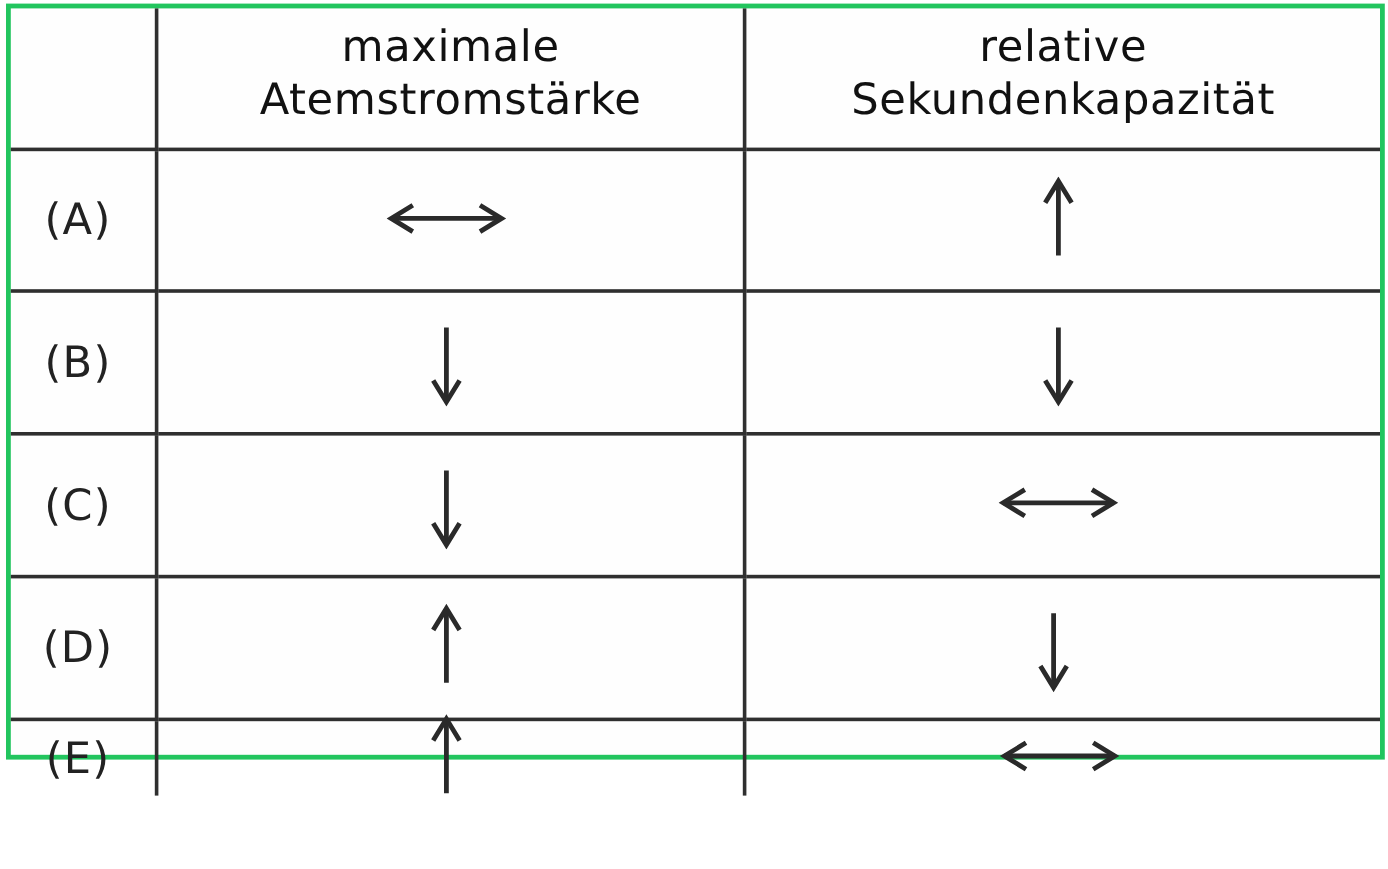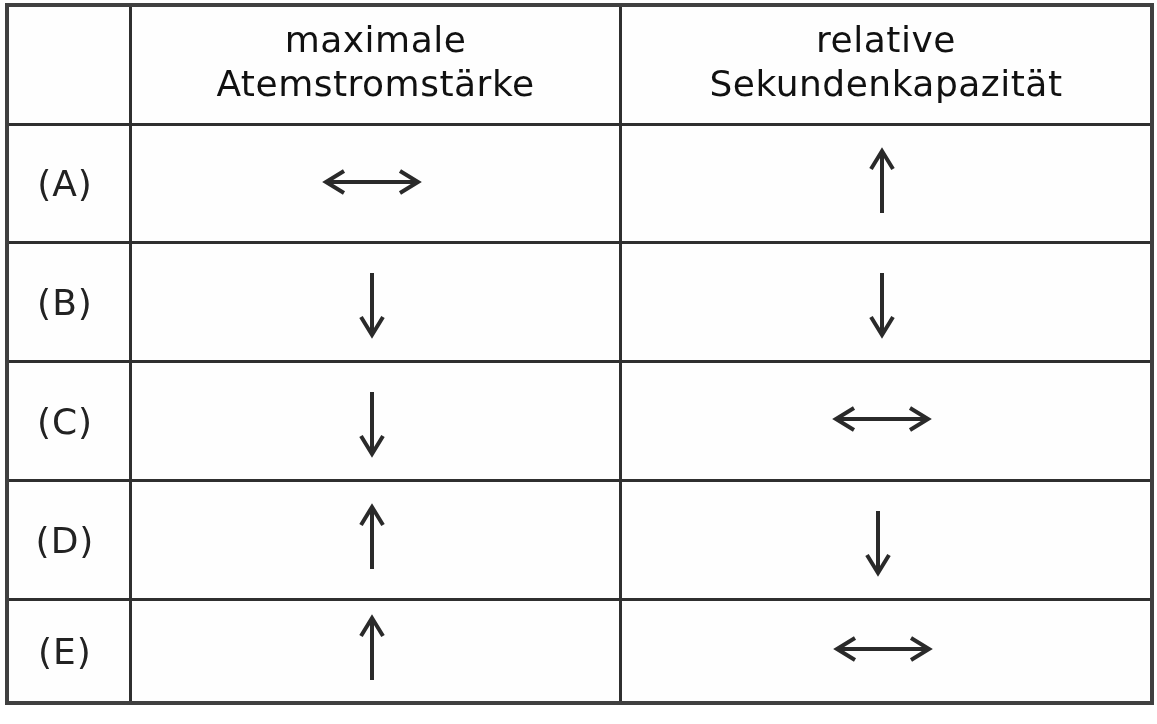--- a/index.html
+++ b/index.html
@@ -13,23 +13,23 @@
       position: relative;
       overflow: hidden;
       font-family: "DejaVu Sans", sans-serif;
       color: #111111;
     }
     .grid {
       position: absolute;
       left: 5px;
       top: 3px;
       width: 1149px;
-      height: 702px;
+      height: 630px;
       box-sizing: border-box;
-      border: 4px solid #404040;
+      border: 4px solid #22c55e;
       background: #fefefe;
       display: grid;
       grid-template-columns: 123px 490px 1fr;
       grid-template-rows: 119px 118px 119px 119px 119px 1fr;
     }
     .cell {
       box-sizing: border-box;
       border-right: 3px solid #2f2f2f;
       border-bottom: 3px solid #2f2f2f;
       display: flex;

